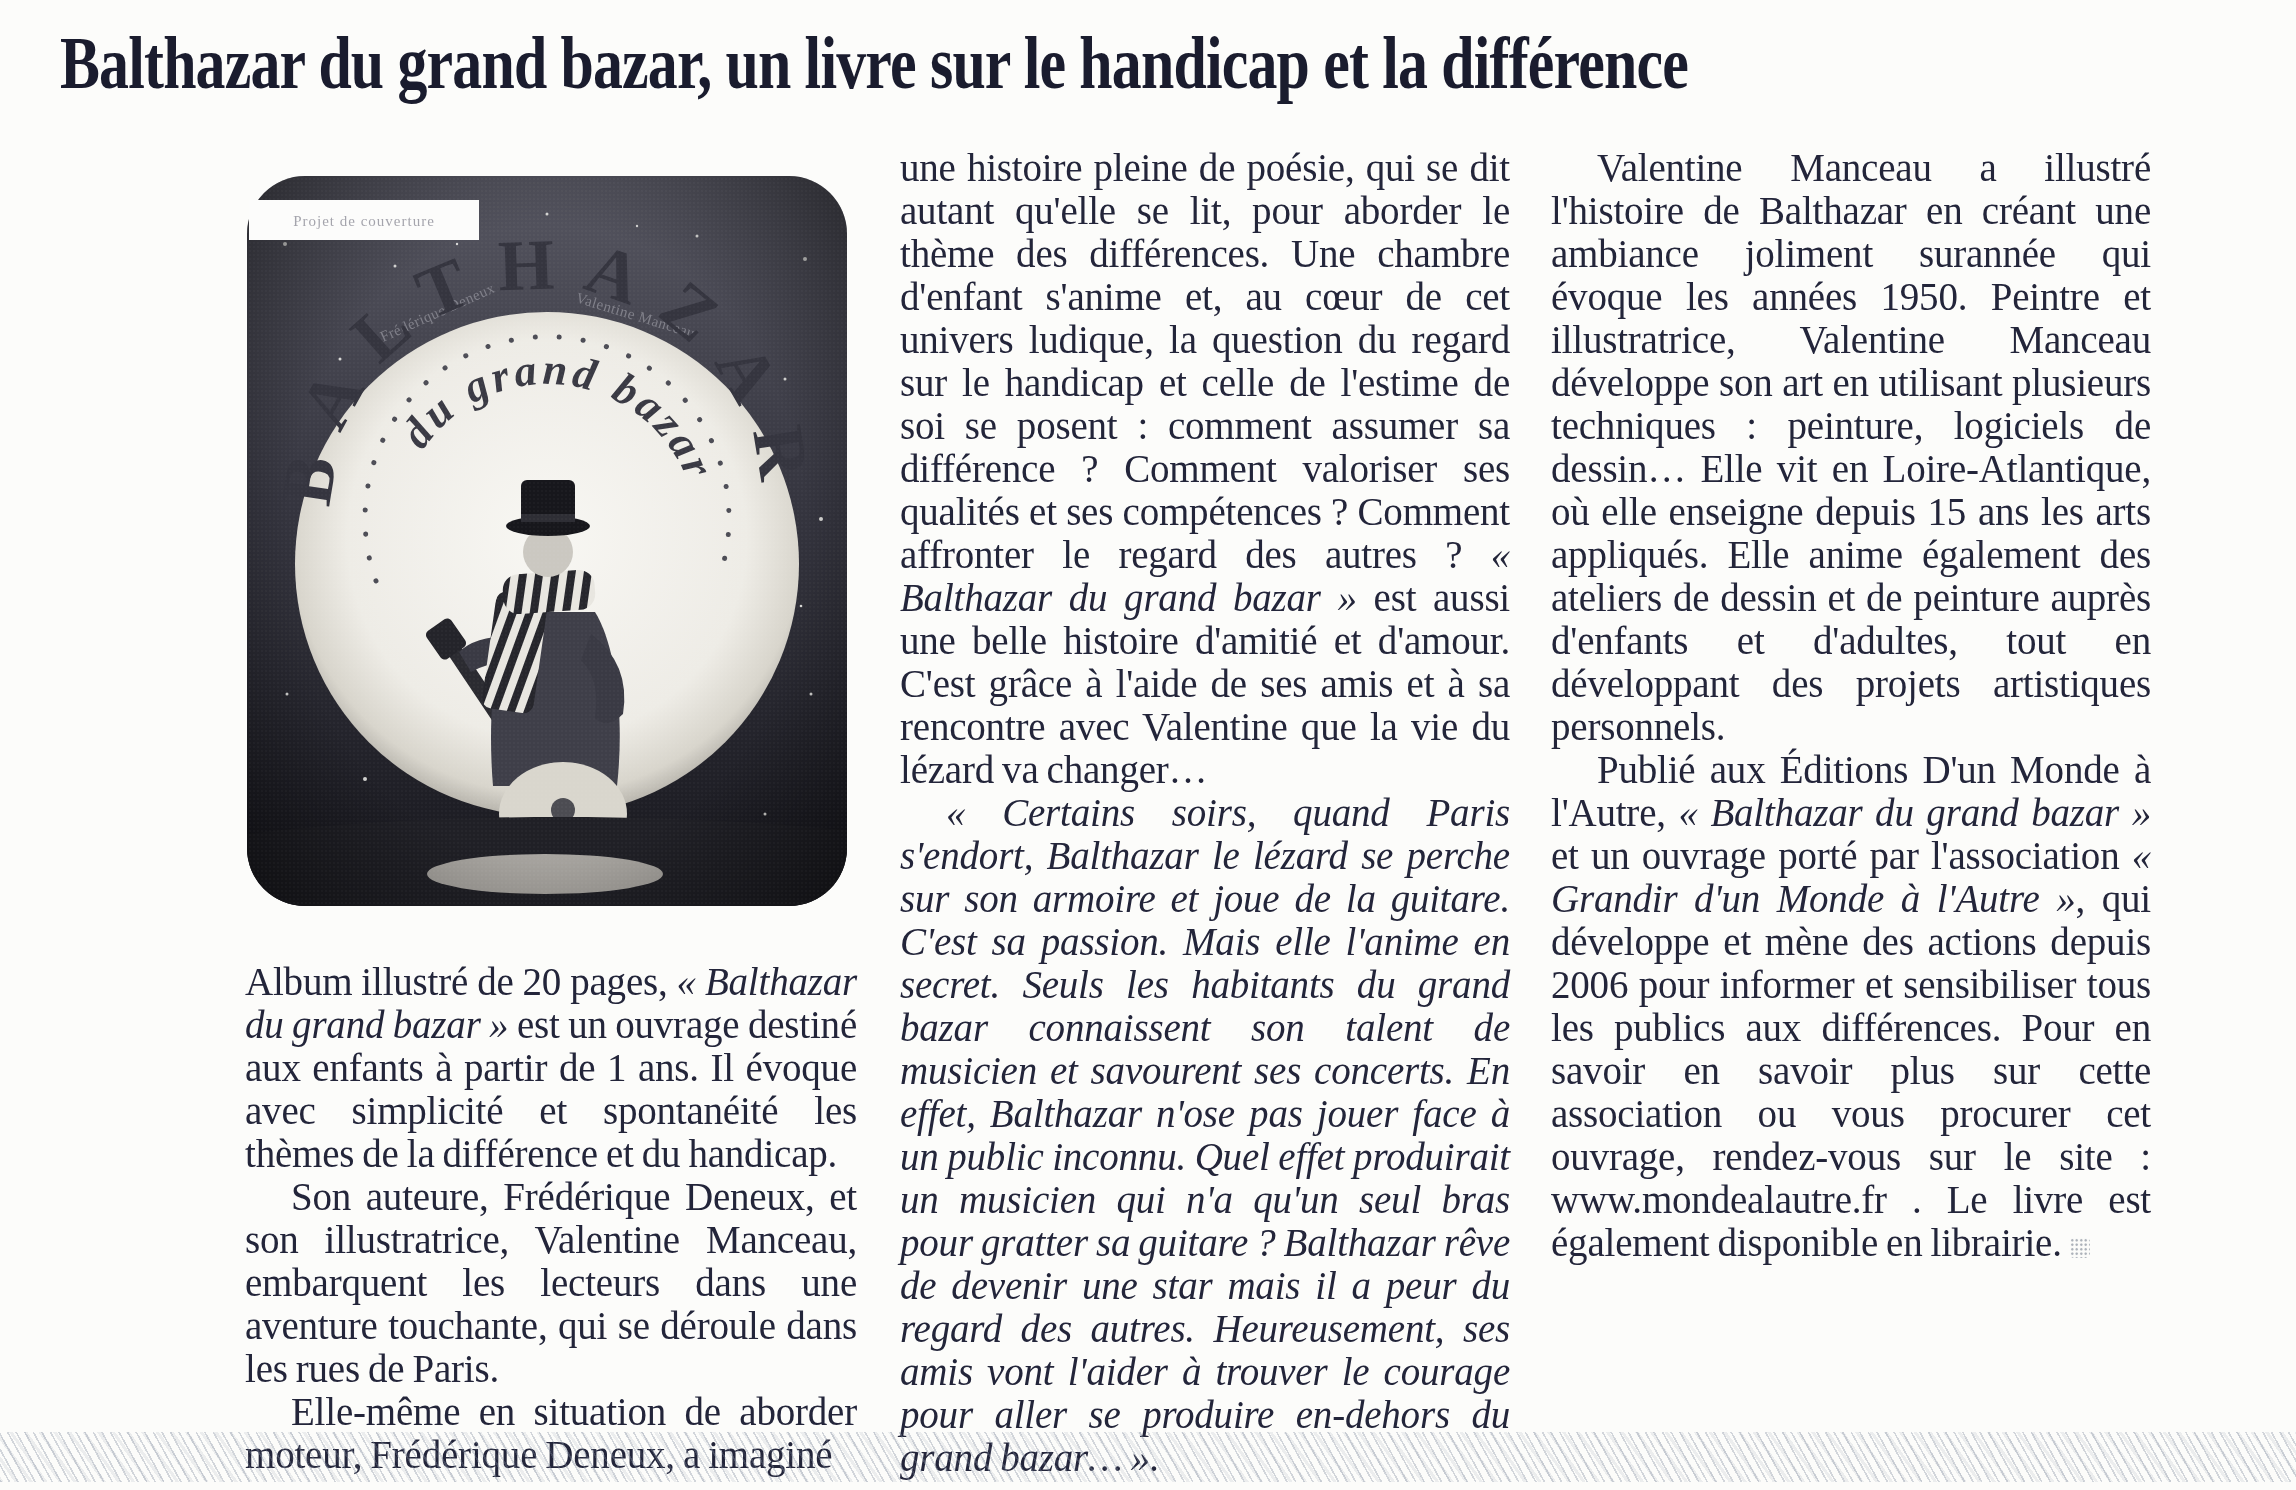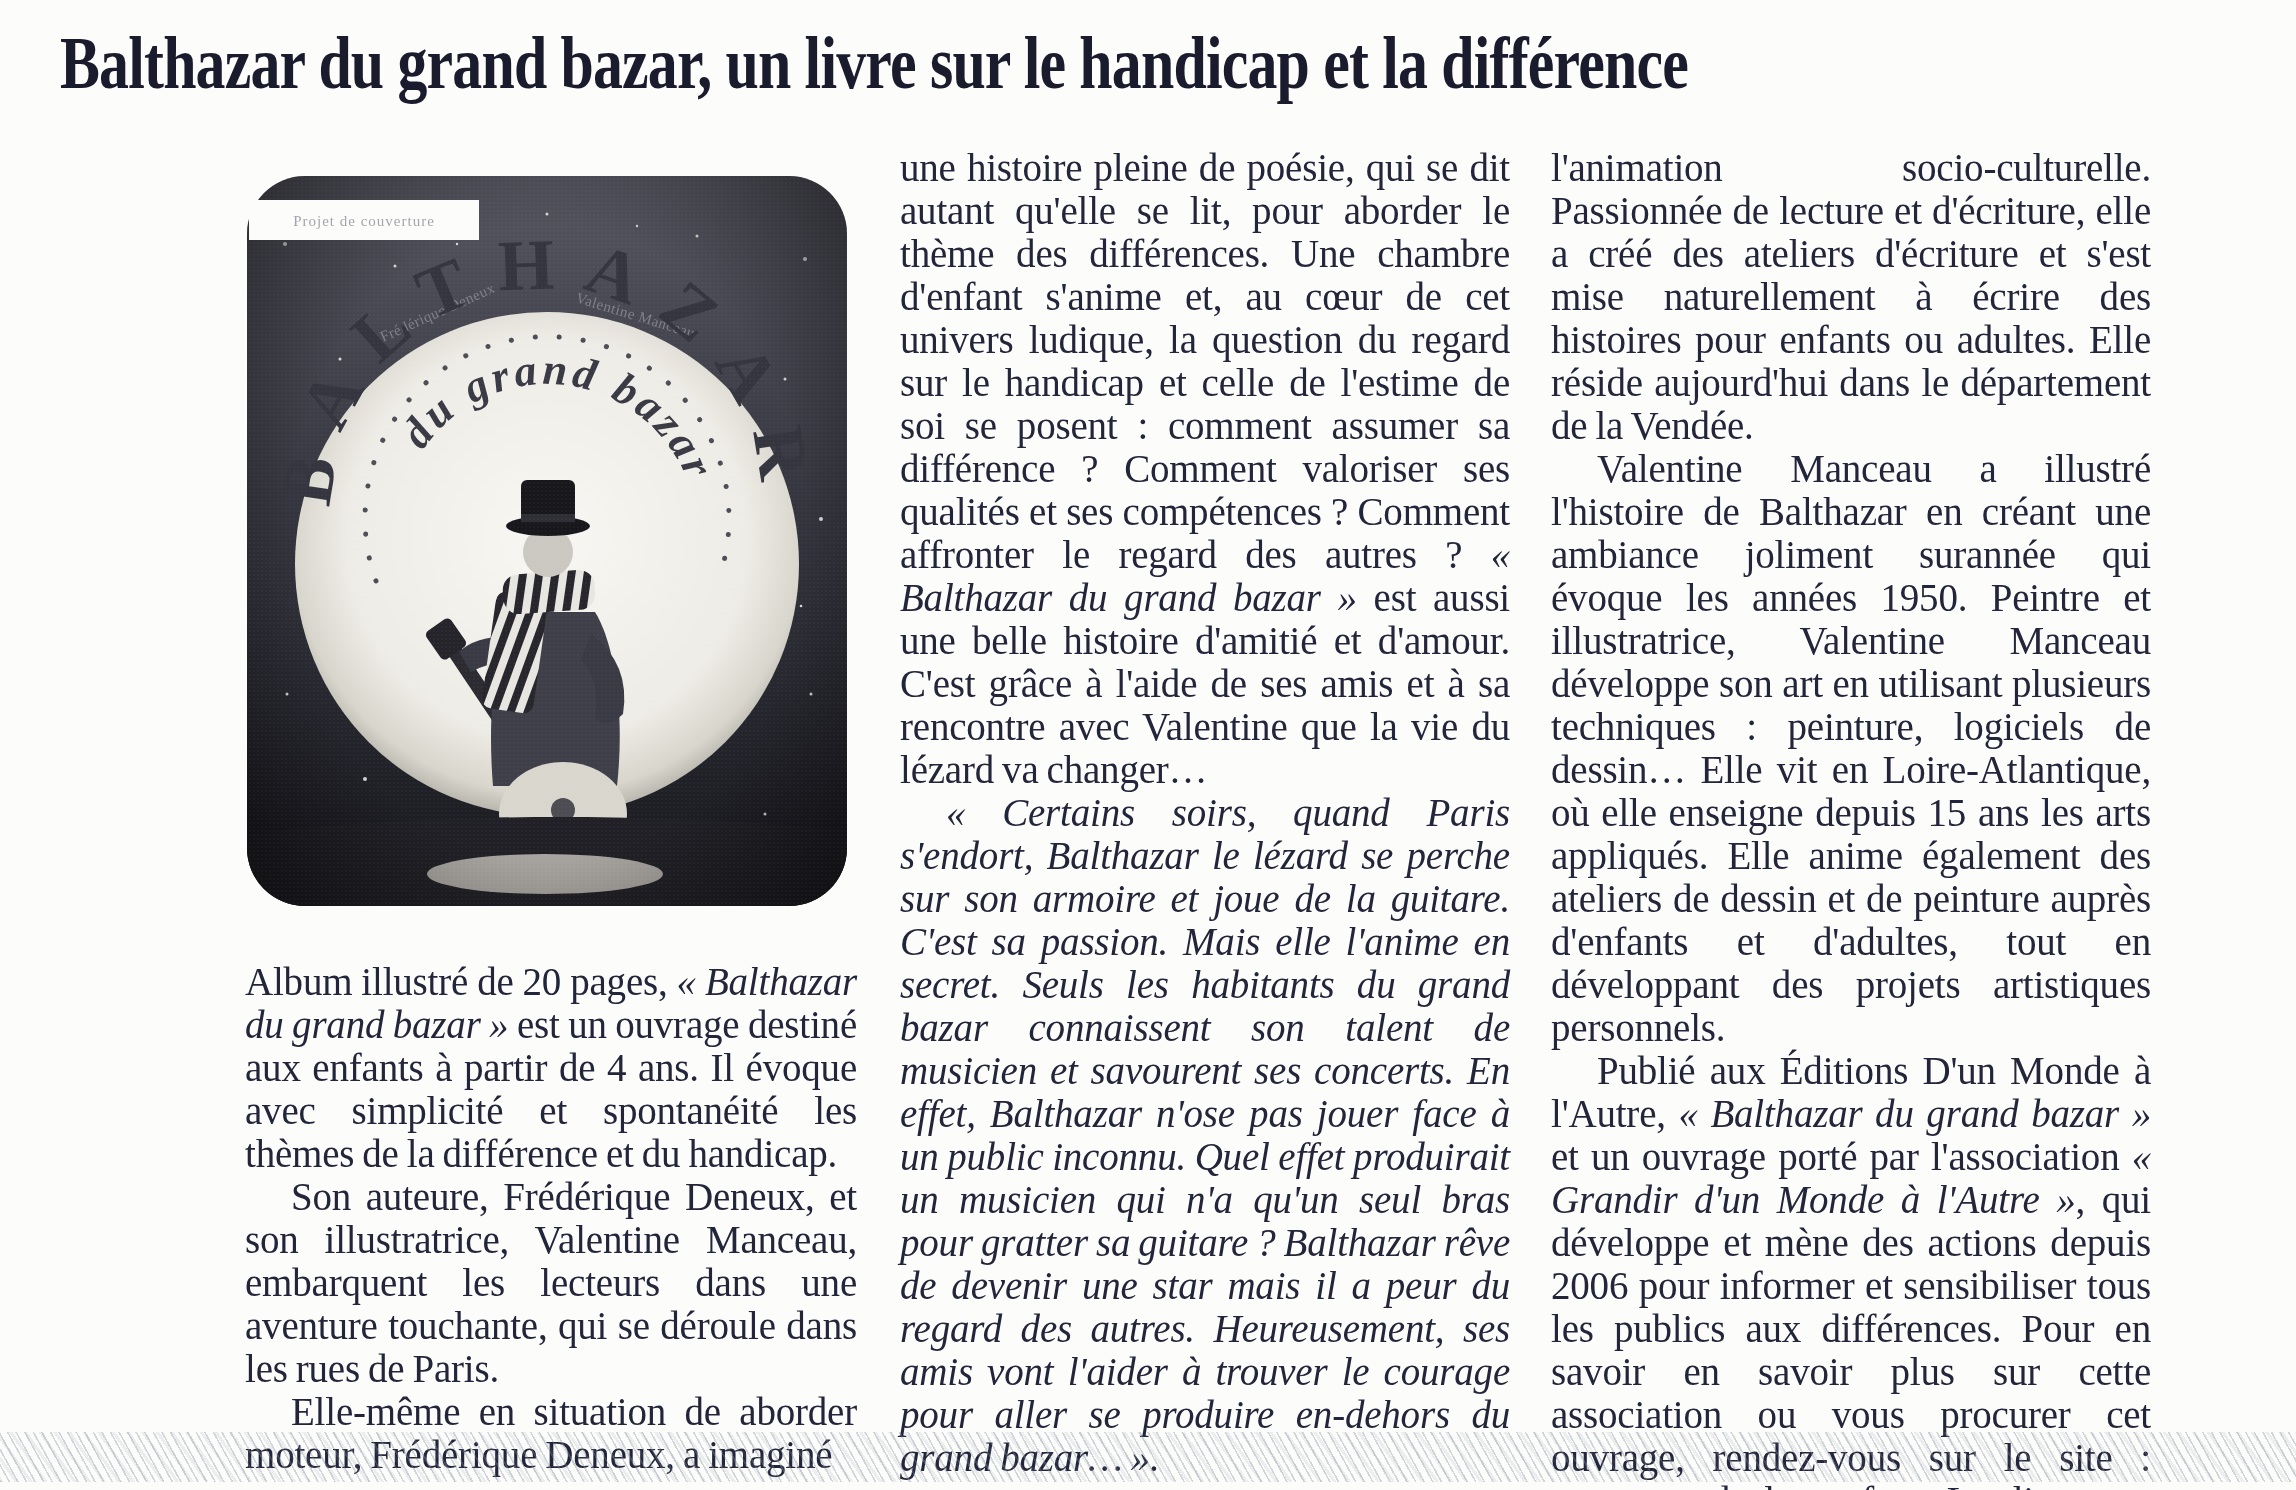--- a/index.html
+++ b/index.html
@@ -151,28 +151,27 @@
       <rect x="2" y="2" width="600" height="730" rx="58" fill="url(#halft)" opacity="0.06"></rect>
 
       <g>
         <rect x="4" y="26" width="230" height="40" fill="#fcfcfb"></rect>
         <text x="119" y="52" text-anchor="middle" font-size="15" fill="#9b9ba4" opacity="0.9" letter-spacing="1">Projet de couverture</text>
       </g>
     </svg>
   </figure>
 
   <div class="bodycol caption">
-      <p><span>Album illustré de 20 pages, </span><span class="it">« Balthazar du grand bazar »</span><span> est un ouvrage destiné aux enfants à partir de 4 ans. Il évoque avec simplicité et spontanéité les thèmes de la différence et du handicap.</span></p>
+      <p><span>Album illustré de 20 pages, </span><span class="it">« Balthazar du grand bazar »</span><span> est un ouvrage destiné aux enfants à partir de 1 ans. Il évoque avec simplicité et spontanéité les thèmes de la différence et du handicap.</span></p>
       <p class="ind"><span>Son auteure, Frédérique Deneux, et son illustratrice, Valentine Manceau, embarquent les lecteurs dans une aventure touchante, qui se déroule dans les rues de Paris.</span></p>
       <p class="ind"><span>Elle-même en situation de aborder moteur, Frédérique Deneux, a imaginé</span></p>
     </div>
   <div class="bodycol colmid">
       <p><span>une histoire pleine de poésie, qui se dit autant qu'elle se lit, pour aborder le thème des différences. Une chambre d'enfant s'anime et, au cœur de cet univers ludique, la question du regard sur le handicap et celle de l'estime de soi se posent : comment assumer sa différence ? Comment valoriser ses qualités et ses compétences ? Comment affronter le regard des autres ? </span><span class="it">« Balthazar du grand bazar »</span><span> est aussi une belle histoire d'amitié et d'amour. C'est grâce à l'aide de ses amis et à sa rencontre avec Valentine que la vie du lézard va changer…</span></p>
       <p class="ind"><span class="it">« Certains soirs, quand Paris s'endort, Balthazar le lézard se perche sur son armoire et joue de la guitare. C'est sa passion. Mais elle l'anime en secret. Seuls les habitants du grand bazar connaissent son talent de musicien et savourent ses concerts. En effet, Balthazar n'ose pas jouer face à un public inconnu. Quel effet produirait un musicien qui n'a qu'un seul bras pour gratter sa guitare ? Balthazar rêve de devenir une star mais il a peur du regard des autres. Heureusement, ses amis vont l'aider à trouver le courage pour aller se produire en-dehors du grand bazar… ».</span></p>
     </div>
   <div class="bodycol colright">
-      <p><span>l'animation socio-culturelle. Passionnée de lecture et d'écriture, elle a créé des ateliers d'écriture et s'est mise naturellement à écrire des histoires pour enfants ou adultes. Elle réside aujourd'hui dans le département de la Vendée.</span></p>
       <p class="ind"><span>Valentine Manceau a illustré l'histoire de Balthazar en créant une ambiance joliment surannée qui évoque les années 1950. Peintre et illustratrice, Valentine Manceau développe son art en utilisant plusieurs techniques : peinture, logiciels de dessin… Elle vit en Loire-Atlantique, où elle enseigne depuis 15 ans les arts appliqués. Elle anime également des ateliers de dessin et de peinture auprès d'enfants et d'adultes, tout en développant des projets artistiques personnels.</span></p>
       <p class="ind"><span>Publié aux Éditions D'un Monde à l'Autre, </span><span class="it">« Balthazar du grand bazar »</span><span> et un ouvrage porté par l'association </span><span class="it">« Grandir d'un Monde à l'Autre »</span><span>, qui développe et mène des actions depuis 2006 pour informer et sensibiliser tous les publics aux différences. Pour en savoir en savoir plus sur cette association ou vous procurer cet ouvrage, rendez-vous sur le site : www.mondealautre.fr . Le livre est également disponible en librairie.</span><span class="endmark"></span></p>
     </div>
 
   <div class="hatch"></div>
 </div>
 
 </body></html>

